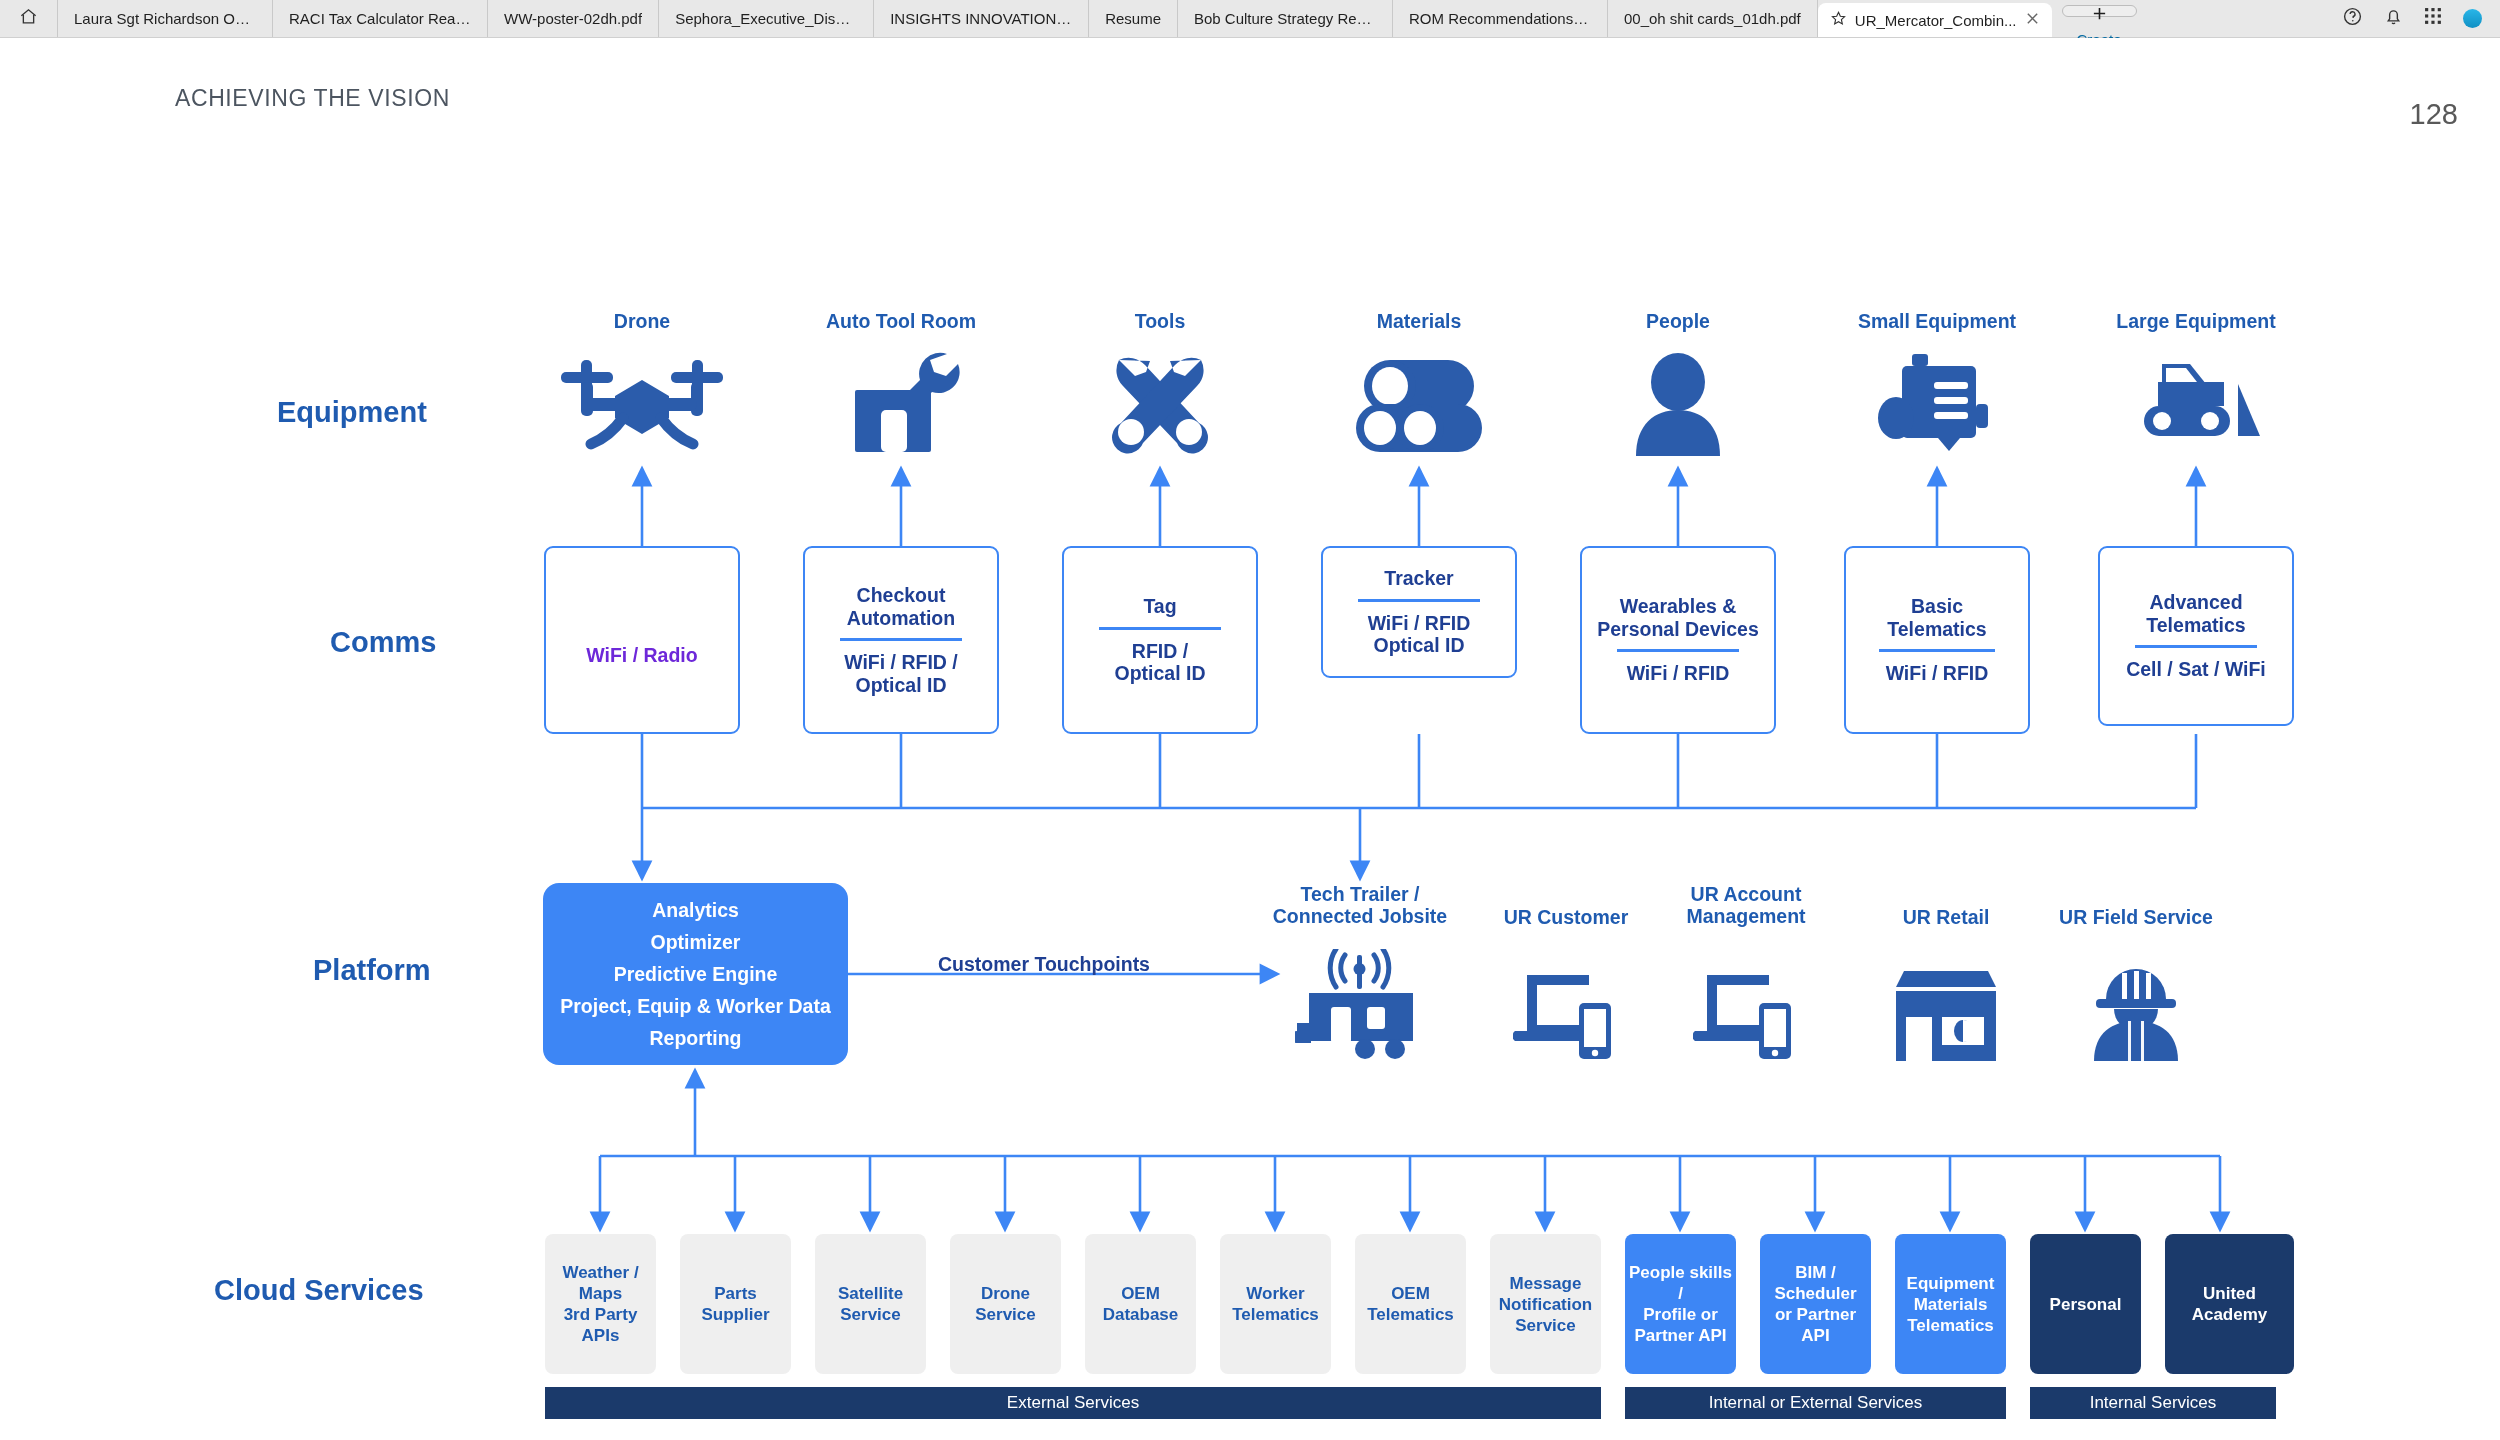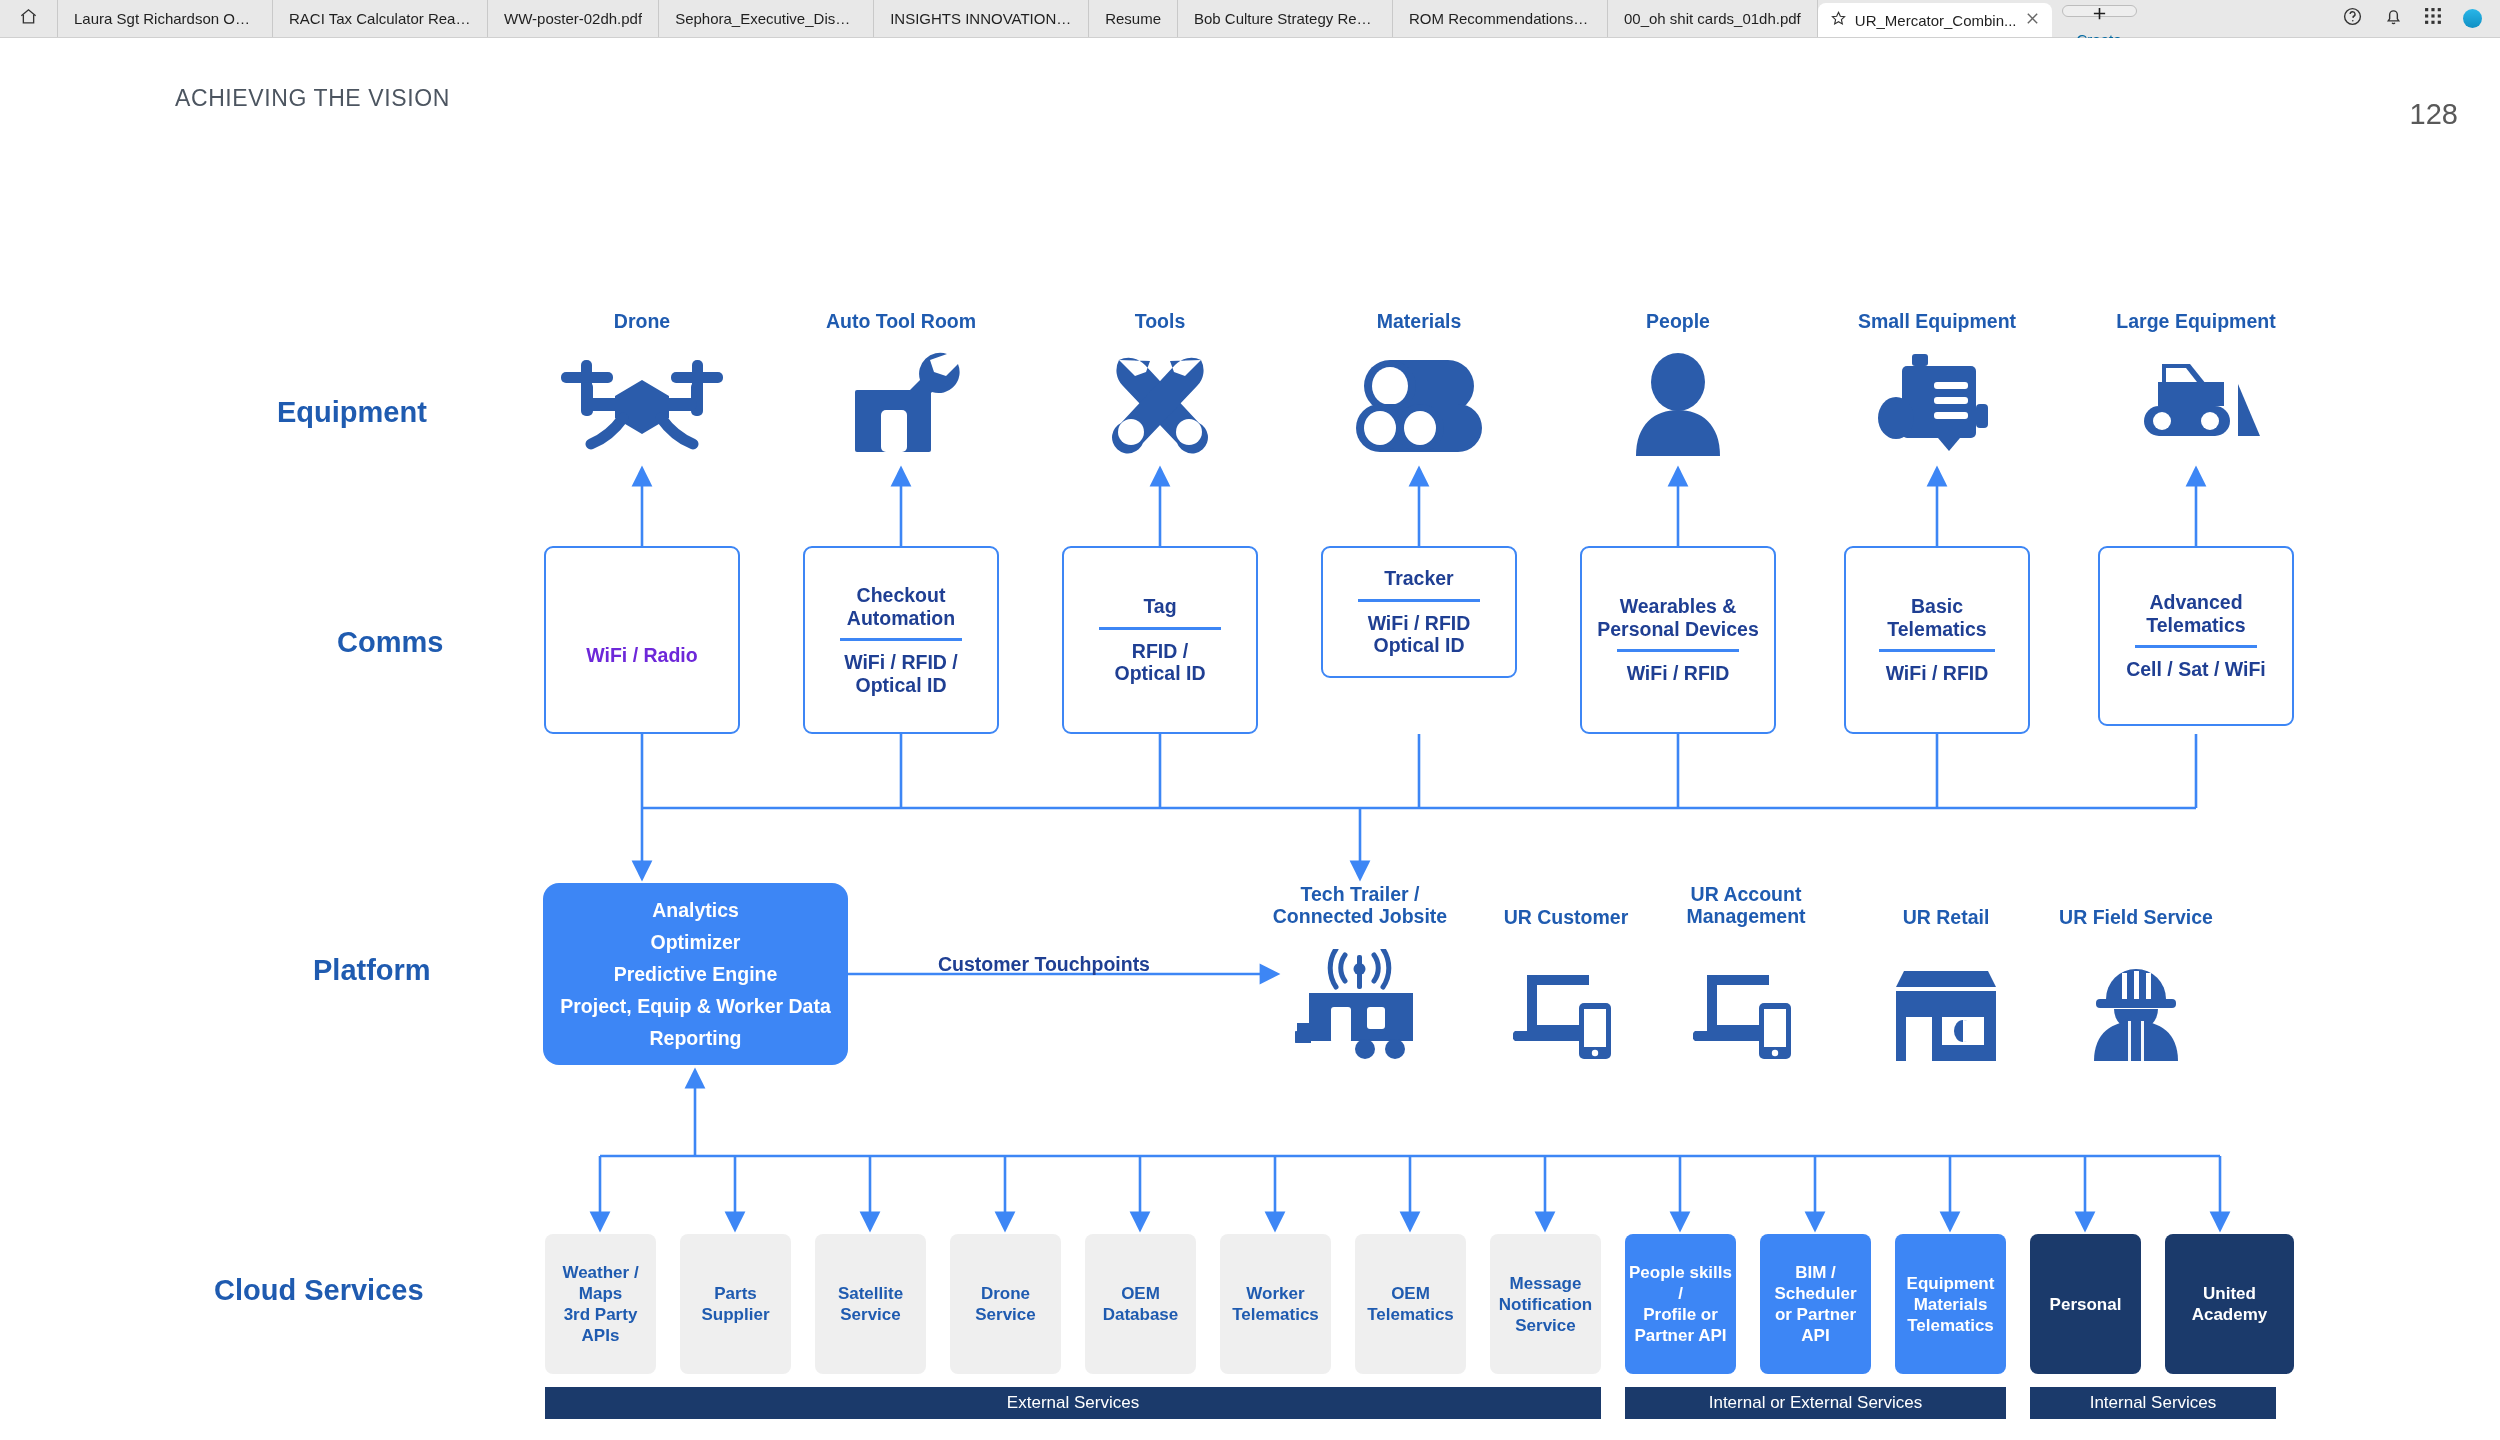--- a/index.html
+++ b/index.html
@@ -81,21 +81,21 @@
 
   
   .row-label {
     position: absolute;
     color: #1f5bb0;
     font-weight: bold;
     font-size: 29px;
     white-space: nowrap;
   }
   #label-equipment { left: 277px; top: 358px; }
-  #label-comms     { left: 337px; top: 588px; text-align: center; }
+  #label-comms     { left: 330px; top: 588px; text-align: center; }
   #label-platform  { left: 313px; top: 916px; }
   #label-cloud     { left: 214px; top: 1236px; }
 
   
   .col-title {
     position: absolute;
     text-align: center;
     font-size: 19.5px; font-weight: bold; color: #1f5bb0;
     line-height: 22px;
     white-space: pre-line;

